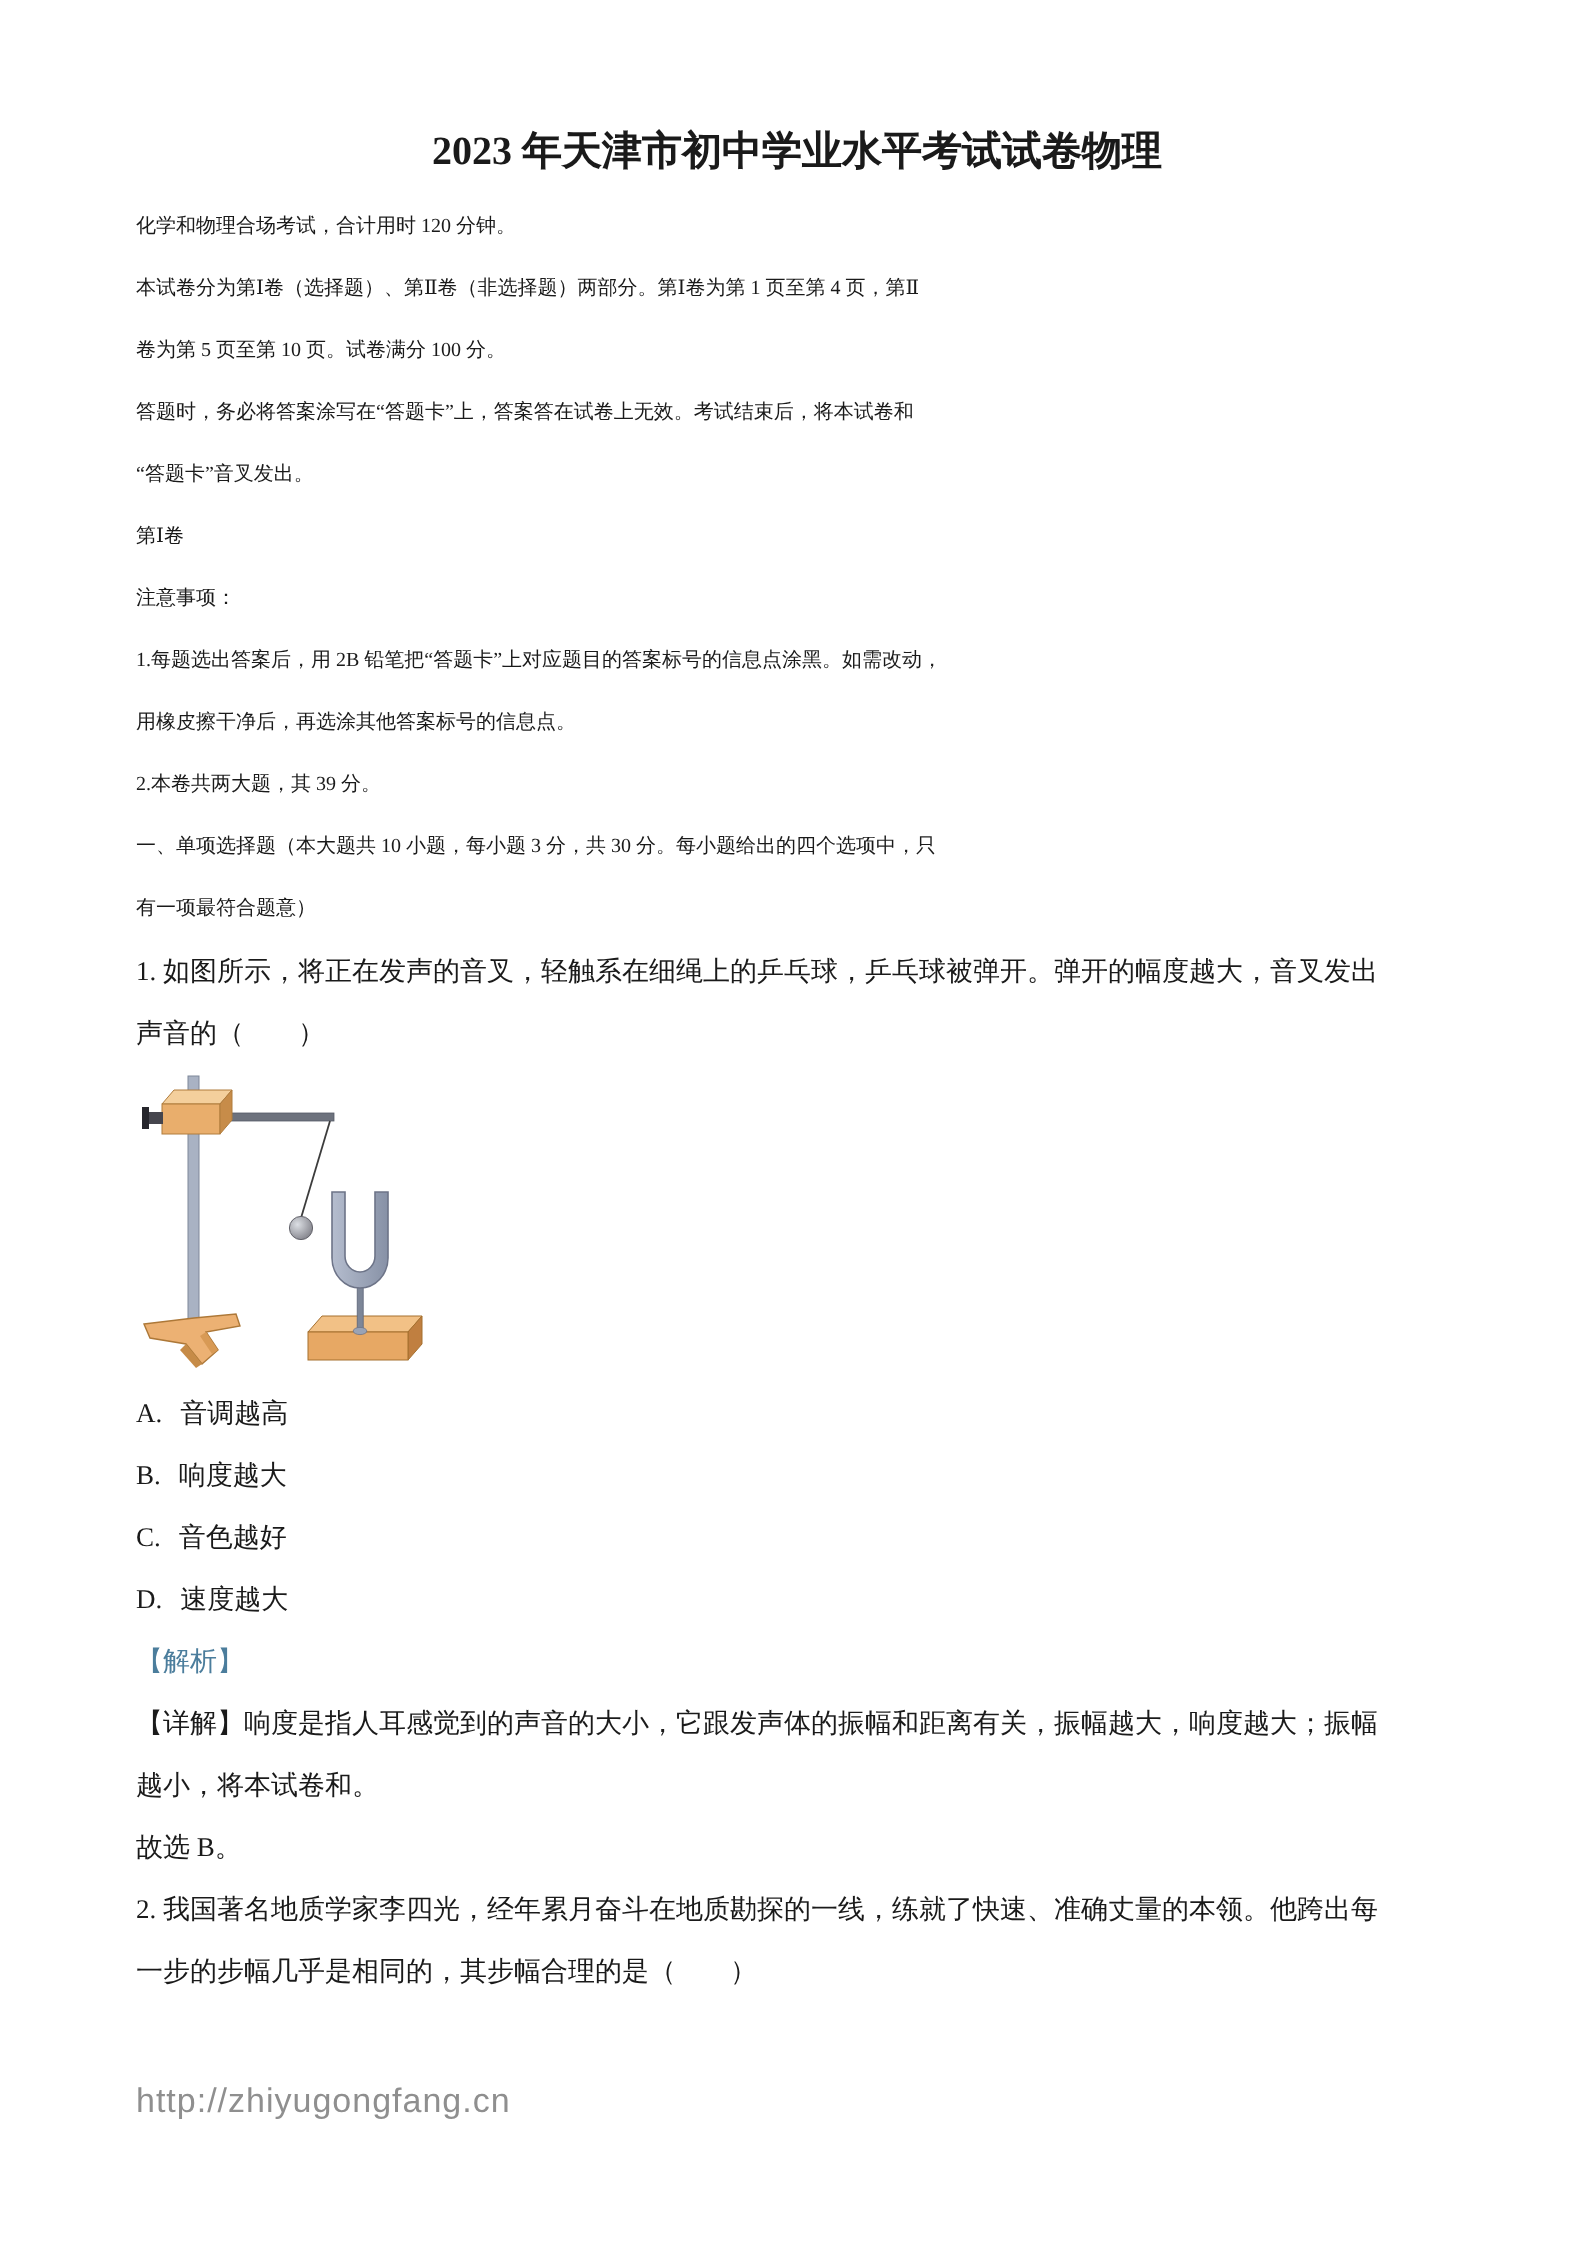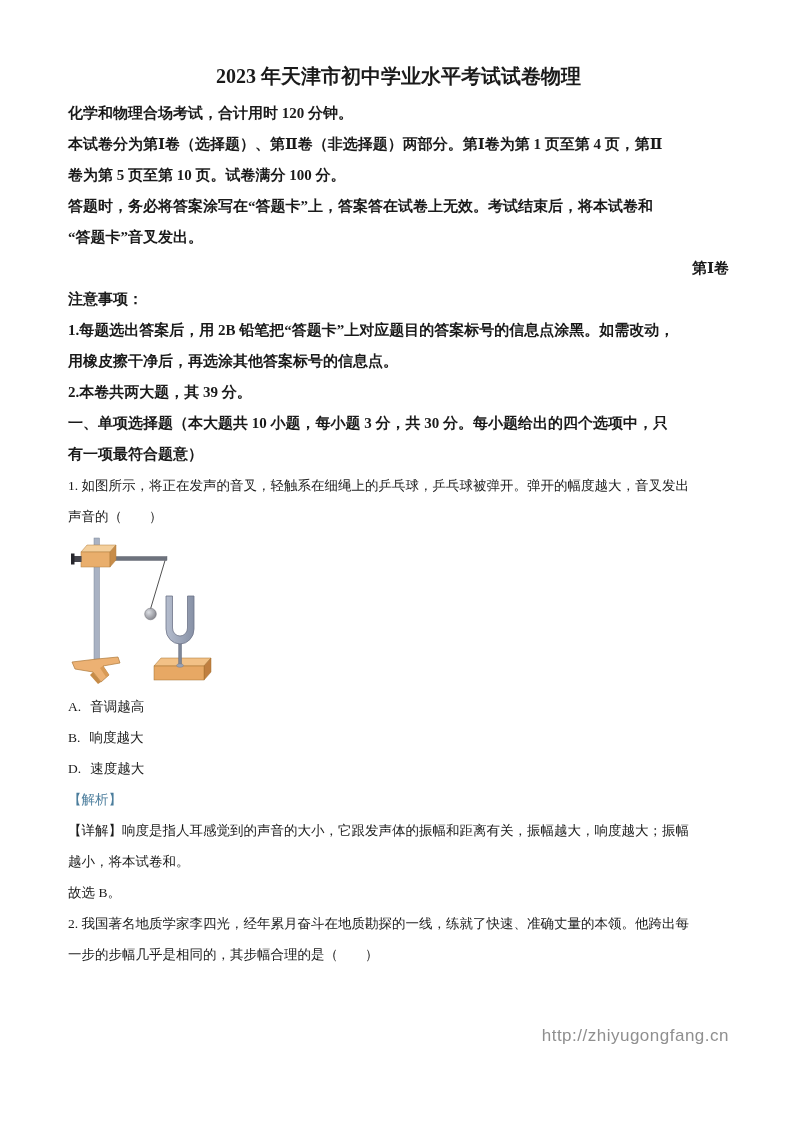--- a/index.html
+++ b/index.html
@@ -17,34 +17,34 @@
     position: relative;
   }
   .title {
     font-size: 20px;
     font-weight: bold;
     text-align: center;
     margin: 0 0 8px 0;
     line-height: 28px;
   }
   .tline { line-height: 31px; white-space: nowrap; }
-  .b { font-weight: bold; font-size: 15px; }
+  .b { font-weight: normal; font-size: 10px; }
   .r { font-size: 13.5px; }
-  .center { text-align: right; }
+  .center { text-align: left; }
   .accent { color: #4b7d9c; }
   .answer-value { margin-left: 3px; }
   .opt-label { margin-right: 9px; }
   .figure-wrap { height: 157px; padding-left: 2px; margin-top: 2px; }
   .footer {
-    text-align: right;
+    text-align: left;
     color: #8f8f8f;
     font-family: "Liberation Sans", "DejaVu Sans", sans-serif;
     font-size: 17px;
     letter-spacing: 0.5px;
-    margin-top: 54px;
+    margin-top: 38px;
     line-height: 24px;
   }
 </style>
 </head>
 <body>
 
 <div class="page">
 
   <h1 class="title">2023 年天津市初中学业水平考试试卷物理</h1>
 
@@ -119,20 +119,23 @@
     </svg>
   </div>
 
   <div class="tline r">
     <span class="opt-label">A.</span><span>音调越高</span>
   </div>
   <div class="tline r">
     <span class="opt-label">B.</span><span>响度越大</span>
   </div>
   <div class="tline r">
+    <span class="opt-label">C.</span><span>音色越好</span>
+  </div>
+  <div class="tline r">
     <span class="opt-label">D.</span><span>速度越大</span>
   </div>
 
 
   <div class="tline r">
     <span class="accent">【解析】</span>
   </div>
 
   <div class="tline r">【详解】响度是指人耳感觉到的声音的大小，它跟发声体的振幅和距离有关，振幅越大，响度越大；振幅</div>
   <div class="tline r">越小，将本试卷和。</div>

